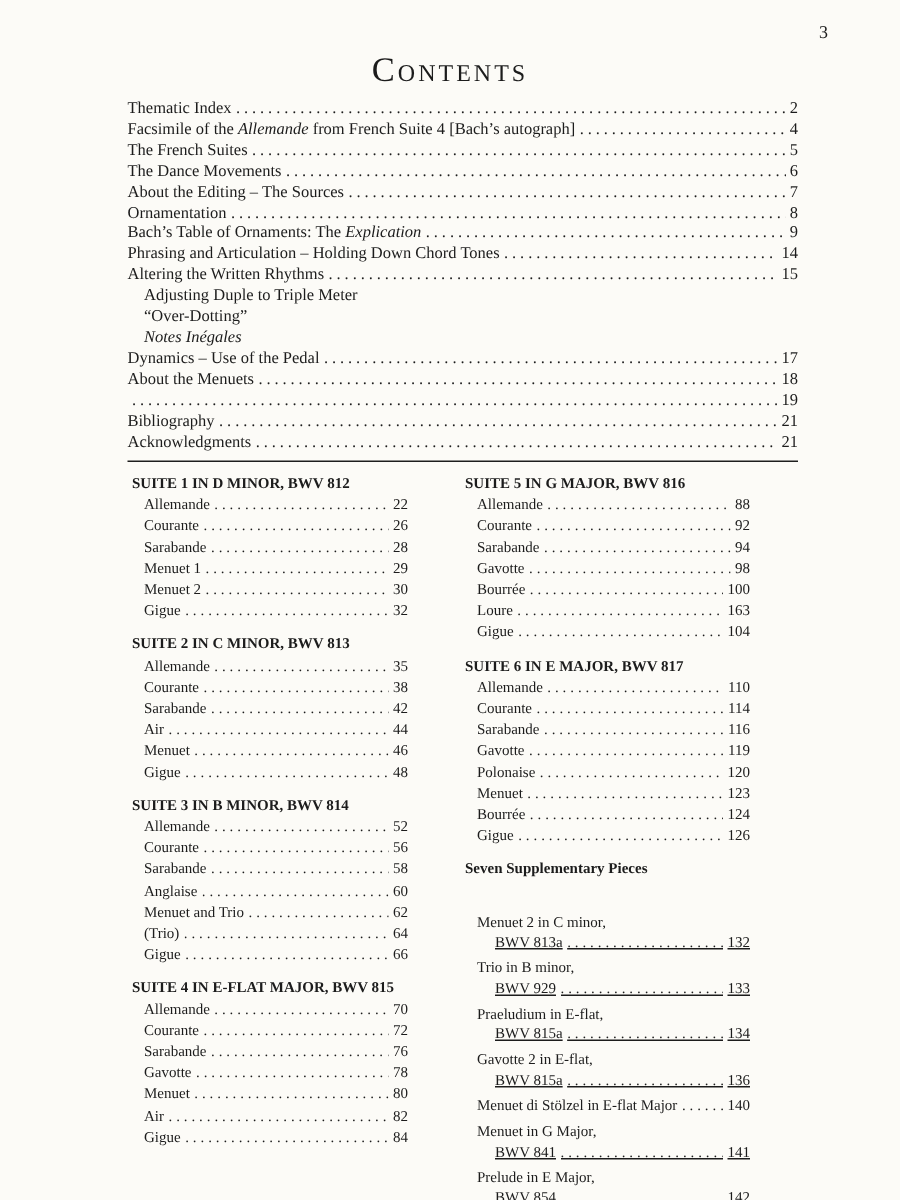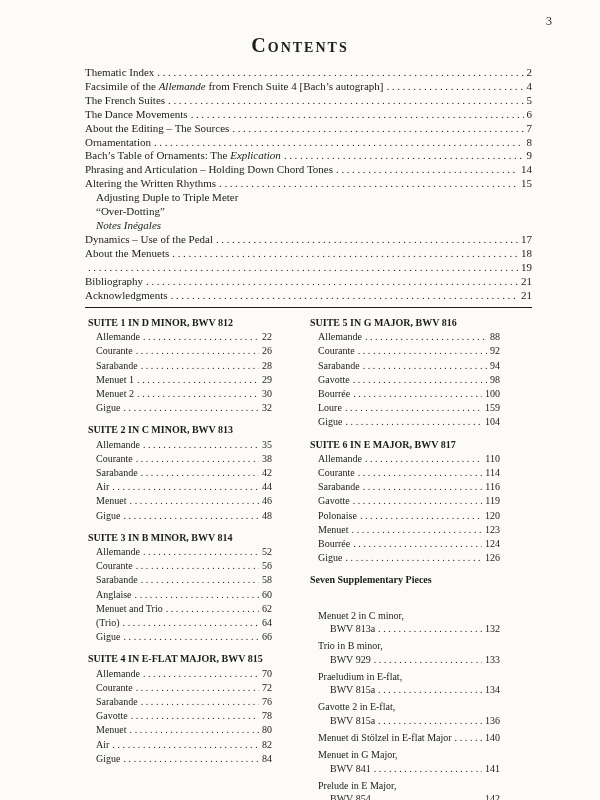--- a/index.html
+++ b/index.html
@@ -18,23 +18,23 @@
     right: 48px;
     font-size: 12px;
   }
   .title {
     position: absolute;
     top: 34px;
     left: 0;
     width: 100%;
     text-align: center;
     font-variant: small-caps;
-    font-size: 20px;
+    font-size: 23px;
     letter-spacing: 2px;
-    font-weight: 700;
+    font-weight: 400;
   }
   .front-matter {
     position: absolute;
     left: 85px;
     top: 66px;
     width: 447px;
     font-size: 11px;
     line-height: 13.9px;
   }
   .toc-line {
@@ -73,21 +73,21 @@
   .col-left  { left: 88px;  width: 184px; }
   .col-right { left: 310px; width: 190px; }
   .suite-block { margin-bottom: 8px; }
   .suite-heading {
     font-weight: bold;
     white-space: nowrap;
   }
   .suite-items { padding-left: 8px; }
   .supp .suite-items { line-height: 13.3px; margin-top: 21px; }
   .supp .suite-entry { margin-bottom: 4px; }
-  .bwv-line { padding-left: 12px; }
+  .bwv-line { padding-left: 12px; text-decoration: underline; }
 </style>
 </head>
 <body>
 
 <div class="page">
   <div class="folio">3</div>
   <div class="title">Contents</div>
   <div class="front-matter">
       <div class="toc-line">
         <span class="toc-label"><span>Thematic Index</span></span>
@@ -409,21 +409,21 @@
             <div class="toc-line">
               <span class="toc-label"><span>Bourrée</span></span>
               <span class="toc-dots"></span>
               <span class="toc-page">100</span>
             </div>
           </div>
           <div class="suite-entry">
             <div class="toc-line">
               <span class="toc-label"><span>Loure</span></span>
               <span class="toc-dots"></span>
-              <span class="toc-page">159</span>
+              <span class="toc-page">163</span>
             </div>
           </div>
           <div class="suite-entry">
             <div class="toc-line">
               <span class="toc-label"><span>Gigue</span></span>
               <span class="toc-dots"></span>
               <span class="toc-page">104</span>
             </div>
           </div>
         </div>

